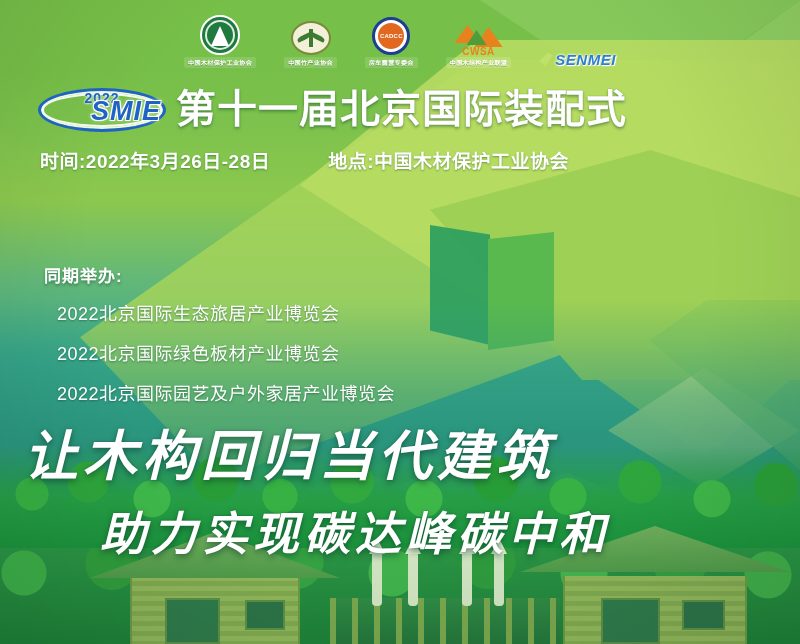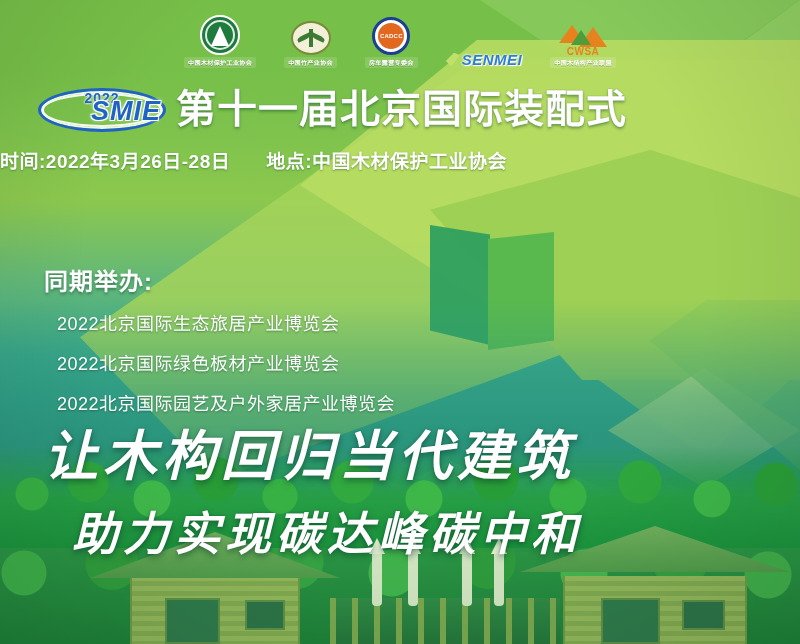--- a/index.html
+++ b/index.html
@@ -252,48 +252,48 @@
   .t-line{
     font-size:40px;font-weight:bold;color:#ffffff;line-height:1.08;
     letter-spacing:1px;
     text-shadow:0 2px 3px rgba(25,80,45,.45),0 0 1px rgba(25,80,45,.5);
     white-space:nowrap;
   }
   .t-line2{padding-left:34px;margin-top:2px;}
 
   
   .meta-row{
-    display:flex;align-items:center;gap:36px;
-    margin-top:14px;
+    display:flex;align-items:center;gap:58px;
+    padding-left:40px;margin-top:14px;
     font-size:19px;color:#ffffff;font-weight:bold;letter-spacing:.5px;
     text-shadow:0 1px 2px rgba(20,70,40,.45);
   }
 
   
   .concurrent{position:absolute;top:262px;left:44px;z-index:7;}
   .concurrent h3{
-    margin:0 0 12px 0;font-size:24px;font-weight:bold;color:#ffffff;letter-spacing:1px;
+    margin:0 0 12px 0;font-size:17px;font-weight:bold;color:#ffffff;letter-spacing:1px;
     text-shadow:0 2px 3px rgba(18,70,45,.5);
   }
   .concurrent .ev{
     font-size:18px;color:#ffffff;margin-bottom:14px;letter-spacing:.5px;
     text-shadow:0 1px 2px rgba(18,70,45,.5);
     margin-left:13px;
   }
 
   
   .slogan-wrap{position:absolute;left:0;right:0;top:412px;z-index:8;}
   .slogan{
     font-family:"Liberation Serif","DejaVu Serif",serif;
     font-weight:bold;font-style:italic;color:#ffffff;
     letter-spacing:5px;
     text-shadow:0 3px 6px rgba(10,60,40,.55),0 0 2px rgba(10,60,40,.4);
   }
-  .slogan-1{font-size:54px;padding-left:44px;}
-  .slogan-2{font-size:46px;padding-left:72px;margin-top:6px;}
+  .slogan-1{font-size:54px;padding-left:24px;}
+  .slogan-2{font-size:46px;padding-left:100px;margin-top:6px;}
 
   
   .vignette{position:absolute;inset:0;pointer-events:none;
     background:radial-gradient(ellipse at 50% 40%,rgba(0,0,0,0) 55%,rgba(0,0,0,.10) 100%);}
 </style>
 </head>
 <body>
 
 <div id="poster">
 
@@ -358,34 +358,34 @@
     <div class="logo">
       <div class="mark mark-cadcc">
         <span class="inner">
           <span class="txt">CADCC</span>
         </span>
       </div>
       <div class="cap">房车露营专委会</div>
     </div>
 
     <div class="logo">
-      <div class="mark mark-senmei">
-        <span class="sprout"></span>
-        <span class="word">SENMEI</span>
-      </div>
-    </div>
-
-    <div class="logo">
       <div class="mark mark-house">
         <span class="roofA"></span>
         <span class="roofB"></span>
         <span class="roofC"></span>
         <span class="cwsa">CWSA</span>
       </div>
       <div class="cap">中国木结构产业联盟</div>
+    </div>
+
+    <div class="logo">
+      <div class="mark mark-senmei">
+        <span class="sprout"></span>
+        <span class="word">SENMEI</span>
+      </div>
     </div>
 
   </div>
 
   <div class="headline">
     <div class="title-row">
       <div class="smie">
         <span class="swoosh"></span>
         <span class="swoosh2"></span>
         <span class="year">2022</span>

